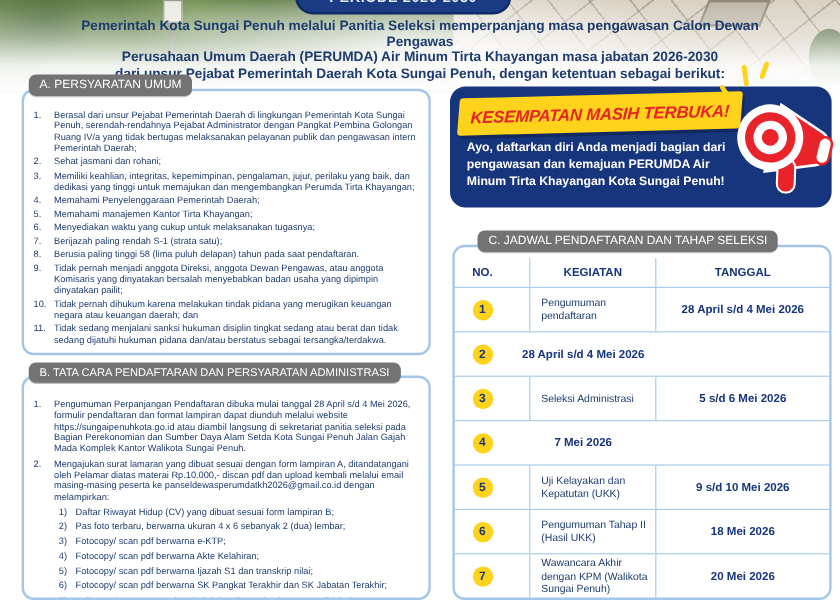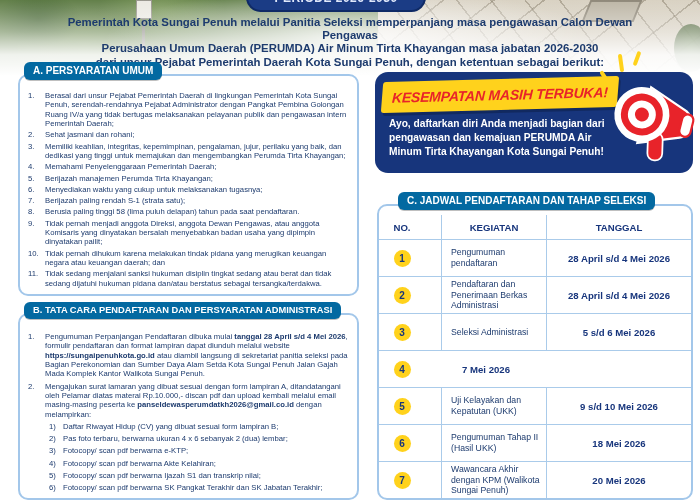--- a/index.html
+++ b/index.html
@@ -36,38 +36,38 @@
   .top-pill { position:absolute; left:246px; top:-17px; width:180px; height:29px;
     background:#1B3C85; border:2px solid #0f2a66; border-radius:15px; z-index:4;
     display:flex; align-items:center; justify-content:center;
     color:#dfe8fb; font-weight:bold; font-size:12px; letter-spacing:.5px; overflow:hidden; }
 
   
   .intro { position:absolute; left:40px; top:16px; width:620px; text-align:center; z-index:3;
     font-weight:bold; font-size:11.4px; line-height:1.16; color:#1D3B6E; }
 
   
-  .sec-header { position:absolute; z-index:3; background:#0369a1; color:#fff; font-weight:bold;
+  .sec-header { position:absolute; z-index:3; background:#737373; color:#fff; font-weight:normal;
     border-radius:6px; padding:3px 9px 4px 9px; white-space:nowrap;
     box-shadow:0 1px 0 rgba(0,0,0,.25); }
   .hdr-a { left:24px; top:62px; font-size:10px; }
   .hdr-b { left:24px; top:302px; font-size:9.3px; }
   .hdr-c { left:398px; top:192px; font-size:10px; }
 
   .box { position:absolute; background:#fff; border:2px solid #A3C7EA; border-radius:10px; overflow:hidden; }
   .box-a { left:18px; top:74px; width:341px; height:222px; padding:13px 9px 4px 8px; }
   .box-b { left:18px; top:313px; width:341px; height:187px; padding:14px 9px 4px 8px; }
 
   .li { display:flex; margin-top:2px; font-size:7.7px; line-height:1.21; }
   .li .no { flex:0 0 17px; }
   .li .tx { flex:1; }
   .box-b .li { margin-top:3px; }
   .sub { margin-left:21px; margin-top:1.5px; }
   .sub .no { flex:0 0 14px; }
-  b { font-weight:bold; }
+  b { font-weight:normal; }
 
   
   .cta { position:absolute; left:375px; top:72px; width:318px; height:101px;
     background:#17357C; border-radius:13px; z-index:2; }
   .cta-banner { position:absolute; left:7px; top:7px; width:236px; height:31px;
     background:#FFD21C; border-radius:3px; transform:rotate(-1.5deeg); transform:rotate(-1.5deg) skewX(-6deg);
     display:flex; align-items:center; justify-content:center; box-shadow:2px 3px 0 rgba(0,0,0,.22); }
   .cta-banner span { font-style:italic; font-weight:bold; font-size:14px; color:#E8232A;
     letter-spacing:-0.2px; white-space:nowrap; transform:skewX(2deg); }
   .cta-body { position:absolute; left:14px; top:45px; width:232px; color:#fff; font-weight:bold;
@@ -132,21 +132,21 @@
   <div class="li">
       <span class="no">3.</span>
       <span class="tx">Memiliki keahlian, integritas, kepemimpinan, pengalaman, jujur, perilaku yang baik, dan dedikasi yang tinggi untuk memajukan dan mengembangkan Perumda Tirta Khayangan;</span>
     </div>
   <div class="li">
       <span class="no">4.</span>
       <span class="tx">Memahami Penyelenggaraan Pemerintah Daerah;</span>
     </div>
   <div class="li">
       <span class="no">5.</span>
-      <span class="tx">Berijazah manajemen Perumda Tirta Khayangan;</span>
+      <span class="tx">Memahami manajemen Kantor Tirta Khayangan;</span>
     </div>
   <div class="li">
       <span class="no">6.</span>
       <span class="tx">Menyediakan waktu yang cukup untuk melaksanakan tugasnya;</span>
     </div>
   <div class="li">
       <span class="no">7.</span>
       <span class="tx">Berijazah paling rendah S-1 (strata satu);</span>
     </div>
   <div class="li">
@@ -242,21 +242,20 @@
     <div class="td c-no">
         <span class="numball">1</span>
       </div>
     <div class="td c-keg">Pengumuman pendaftaran</div>
     <div class="td c-tgl">28 April s/d 4 Mei 2026</div>
   </div>
   <div class="t-row">
     <div class="td c-no">
         <span class="numball">2</span>
       </div>
-    <div class="td c-keg">Pendaftaran dan Penerimaan Berkas Administrasi</div>
     <div class="td c-tgl">28 April s/d 4 Mei 2026</div>
   </div>
   <div class="t-row">
     <div class="td c-no">
         <span class="numball">3</span>
       </div>
     <div class="td c-keg">Seleksi Administrasi</div>
     <div class="td c-tgl">5 s/d 6 Mei 2026</div>
   </div>
   <div class="t-row">

